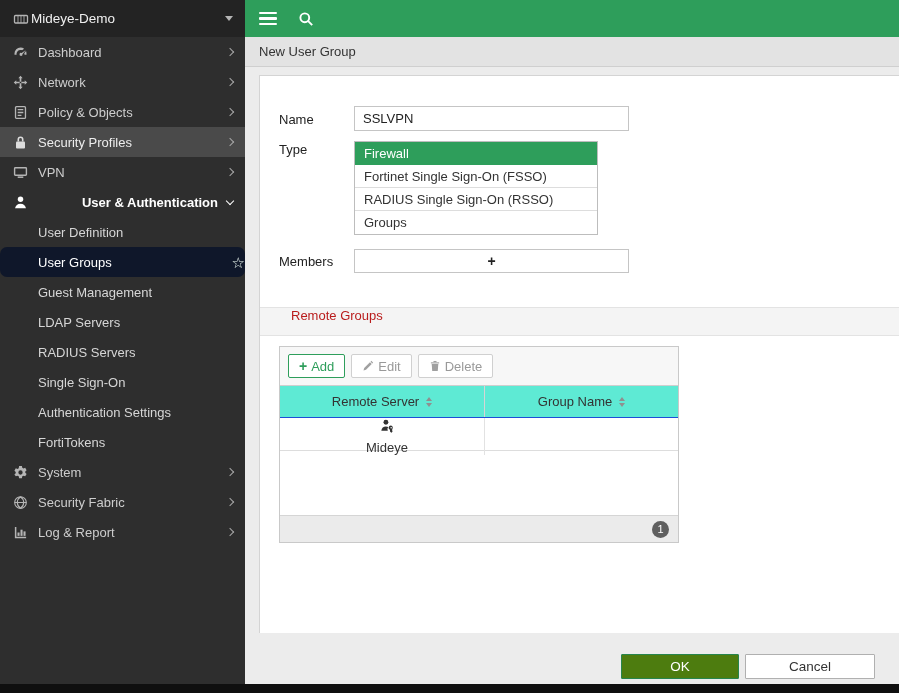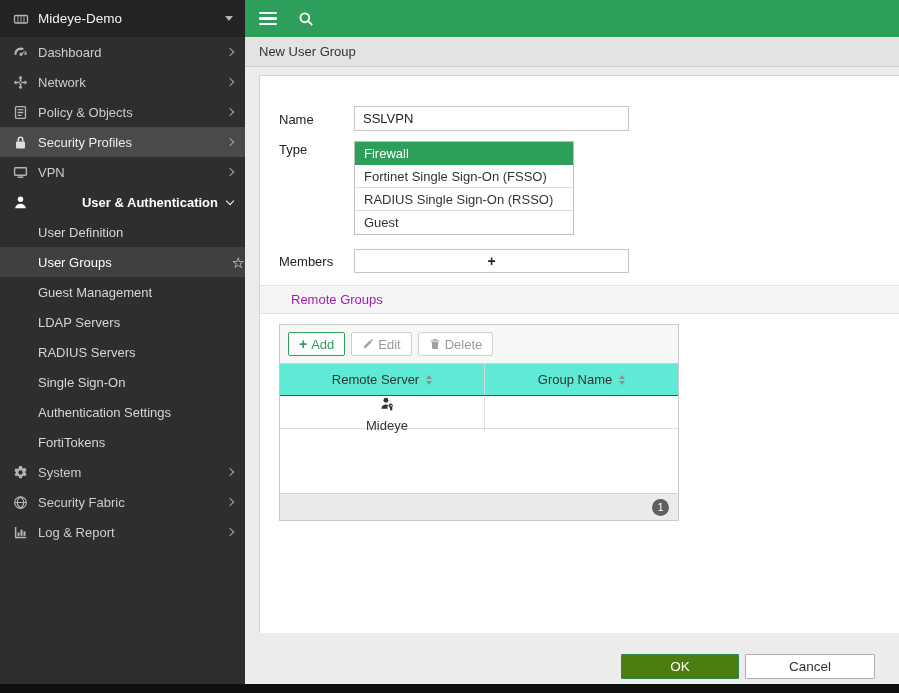--- a/index.html
+++ b/index.html
@@ -2,60 +2,60 @@
 <html><head>
 <meta charset="utf-8">
 <style>
   * { box-sizing: border-box; margin: 0; padding: 0; }
   html,body { background:#111; }
   body { font-family: "Liberation Sans", "DejaVu Sans", sans-serif; font-size: 13px; }
   .app { position: relative; width: 899px; height: 693px; display: flex; overflow: hidden; background:#ececec; }
 
   
   .sidebar { width: 245px; min-width:245px; background: #2e2e2e; color: #cdcdcd; display:flex; flex-direction:column; }
-  .sidebar-header { height: 37px; background: #232323; display:flex; align-items:center; gap:9px; padding: 0 12px; color:#f0f0f0; font-size:13.5px; }
+  .sidebar-header { height: 37px; background: #232323; display:flex; align-items:center; gap:2px; padding: 0 12px; color:#f0f0f0; font-size:13.5px; }
   .sidebar-header .caret { margin-left:auto; width:0; height:0; border-left:4.5px solid transparent; border-right:4.5px solid transparent; border-top:5.5px solid #b5b5b5; }
   .nicon { width:17px; display:flex; justify-content:center; align-items:center; color:#b5b5b5; flex:none; }
   .nav-item { height: 30px; display:flex; align-items:center; gap:9px; padding: 0 12px; cursor:pointer; color:#cdcdcd; }
   .nav-item .nlabel { flex:1; white-space:nowrap; }
   .nav-item.highlight { background:#4a4a4a; color:#ededed; }
   .nav-item.highlight .nicon { color:#dddddd; }
   .nav-item.expanded { color:#ffffff; font-weight:bold;text-align:right; }
   .nav-item.expanded .nicon { color:#ffffff; }
   .chev { display:inline-block; width:6px; height:6px; border-top:1.6px solid #a8a8a8; border-right:1.6px solid #a8a8a8; flex:none; }
   .chev.r { transform: rotate(45deg); }
   .chev.d { transform: rotate(135deg); border-color:#ffffff; margin-top:-3px; }
   .nav-sub { height: 30px; display:flex; align-items:center; padding: 0 0 0 38px; cursor:pointer; color:#d6d6d6; }
   .nav-sub .nlabel { flex:1; white-space:nowrap; }
-  .nav-sub.selected { background:#404040; color:#ffffff; }
+  .nav-sub.selected { background:#0f172a; color:#ffffff;border-radius:7px; }
   .nav-sub .star { font-size:15px; color:#eaf6ee; line-height:1; }
 
   
   .main { flex:1; display:flex; flex-direction:column; min-width:0; }
   .topbar { height:37px; background:#2e9e5b; display:flex; align-items:center; gap:21px; padding-left:14px; flex:none; }
   .hamburger { width:18px; display:flex; flex-direction:column; gap:3px; cursor:pointer; }
   .hamburger i { display:block; height:2.5px; background:#ffffff; border-radius:1px; }
   .topbar .search { display:flex; cursor:pointer; }
   .breadcrumb-bar { height:30px; background:#e3e3e3; border-bottom:1px solid #cfcfcf; display:flex; align-items:center; padding-left:14px; color:#333; flex:none; }
   .content { flex:1; background:#ececec; padding: 8px 0 0 14px; display:flex; min-height:0; }
   .panel { flex:1; background:#ffffff; border:1px solid #d4d4d4; border-right:none; border-bottom:none; padding: 30px 0 0 19px; overflow:hidden; }
 
   
   .form-row { display:flex; align-items:center; margin-bottom:10px; }
   .form-row.top { align-items:flex-start; }
   .form-label { width:75px; color:#222; flex:none; padding-top:1px; }
   .text-input { width:275px; height:25px; border:1px solid #c5c5c5; padding:0 8px; font: 13px "Liberation Sans", sans-serif; color:#222; background:#fff; }
-  .type-list { width:220px; border:1px solid #bdbdbd; background:#fde047; }
+  .type-list { width:244px; border:1px solid #bdbdbd; background:#fde047; }
   .type-option { height:23px; display:flex; align-items:center; padding:0 9px; color:#333; border-bottom:1px solid #ddd; cursor:pointer; background:#fff; white-space:nowrap; }
   .type-option:last-child { border-bottom:none; }
   .type-option.selected { background:#2e9e5b; color:#fff; border-bottom-color:#2e9e5b; }
   .members-box { width:275px; height:24px; border:1px solid #c5c5c5; display:flex; align-items:center; justify-content:center; cursor:pointer; color:#222; font-weight:bold; font-size:14px; background:#fff; }
 
   
-  .section-bar { margin: 12px 0 0 -19px; width: calc(100% + 19px); height:29px; background:#f4f4f4; border-top:1px solid #e3e3e3; border-bottom:1px solid #e3e3e3; display:flex; align-items:center; padding-left:31px; color:#a21caf; }
+  .section-bar { margin: 34px 0 0 -19px; width: calc(100% + 19px); height:29px; background:#f4f4f4; border-top:1px solid #e3e3e3; border-bottom:1px solid #e3e3e3; display:flex; align-items:flex-start; padding-left:31px; color:#b91c1c; }
   .rg-table { margin-top:10px; width:400px; border:1px solid #c9c9c9; background:#fff; }
   .rg-toolbar { background:#f7f7f7; border-bottom:1px solid #cfcfcf; padding:7px 8px; display:flex; gap:6px; }
   .tbtn { height:24px; display:flex; align-items:center; gap:4px; padding:0 10px; background:#fff; border:1px solid #d0d0d0; border-radius:2px; color:#999; cursor:pointer; font-size:13px; }
   .tbtn .ticon { display:flex; color:#a0a0a0; }
   .tbtn.add { color:#2e9e5b; border-color:#2e9e5b; }
   .tbtn.add .plus { font-weight:bold; font-size:14px; line-height:1; }
   .rg-head { display:grid; grid-template-columns: 204px 1fr; background:#5eead4; border-bottom:1px solid #1d4ed8; }
   .rg-head .hcell { padding:8px 0; display:flex; align-items:center; justify-content:center; gap:7px; color:#333; cursor:pointer; }
   .rg-head .hcell + .hcell { border-left:1px solid #d5d5d5; }
   .sort { display:inline-flex; flex-direction:column; gap:2px; }
@@ -250,21 +250,21 @@
           <span class="form-label">Name</span>
           <input class="text-input" type="text" value="SSLVPN" style="">
         </div>
 
         <div class="form-row top">
           <span class="form-label">Type</span>
           <div class="type-list">
             <div class="type-option selected">Firewall</div>
             <div class="type-option">Fortinet Single Sign-On (FSSO)</div>
             <div class="type-option">RADIUS Single Sign-On (RSSO)</div>
-            <div class="type-option">Guest</div>
+            <div class="type-option">Groups</div>
           </div>
         </div>
 
         <div class="form-row" style="margin-top:14px;">
           <span class="form-label">Members</span>
           <div class="members-box">
             <span>+</span>
           </div>
         </div>
 

